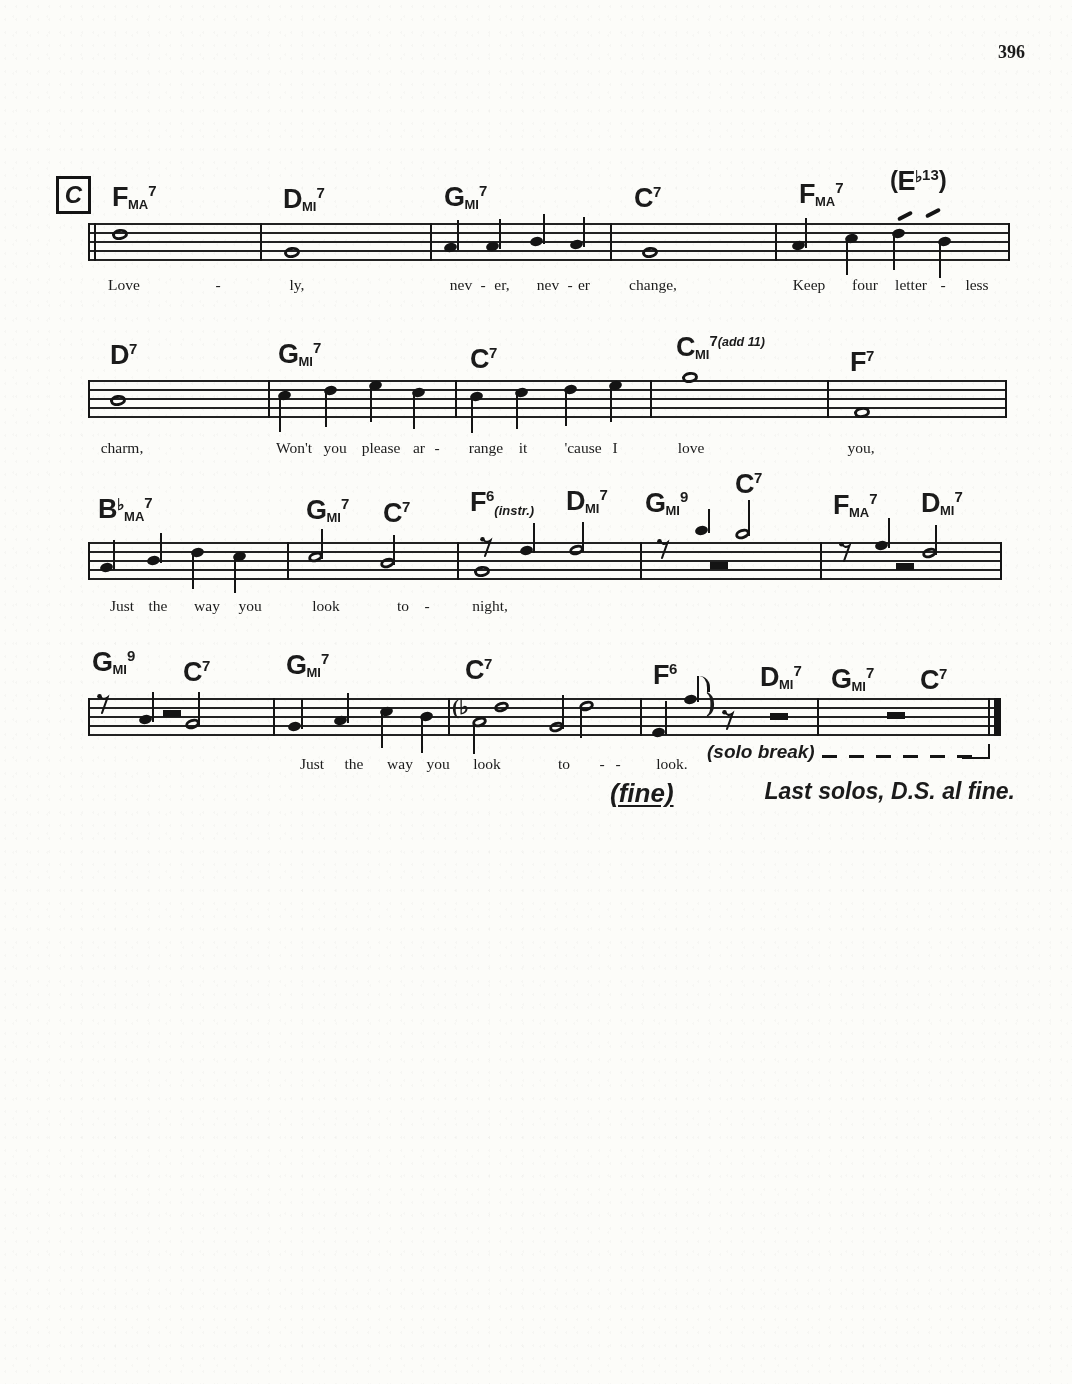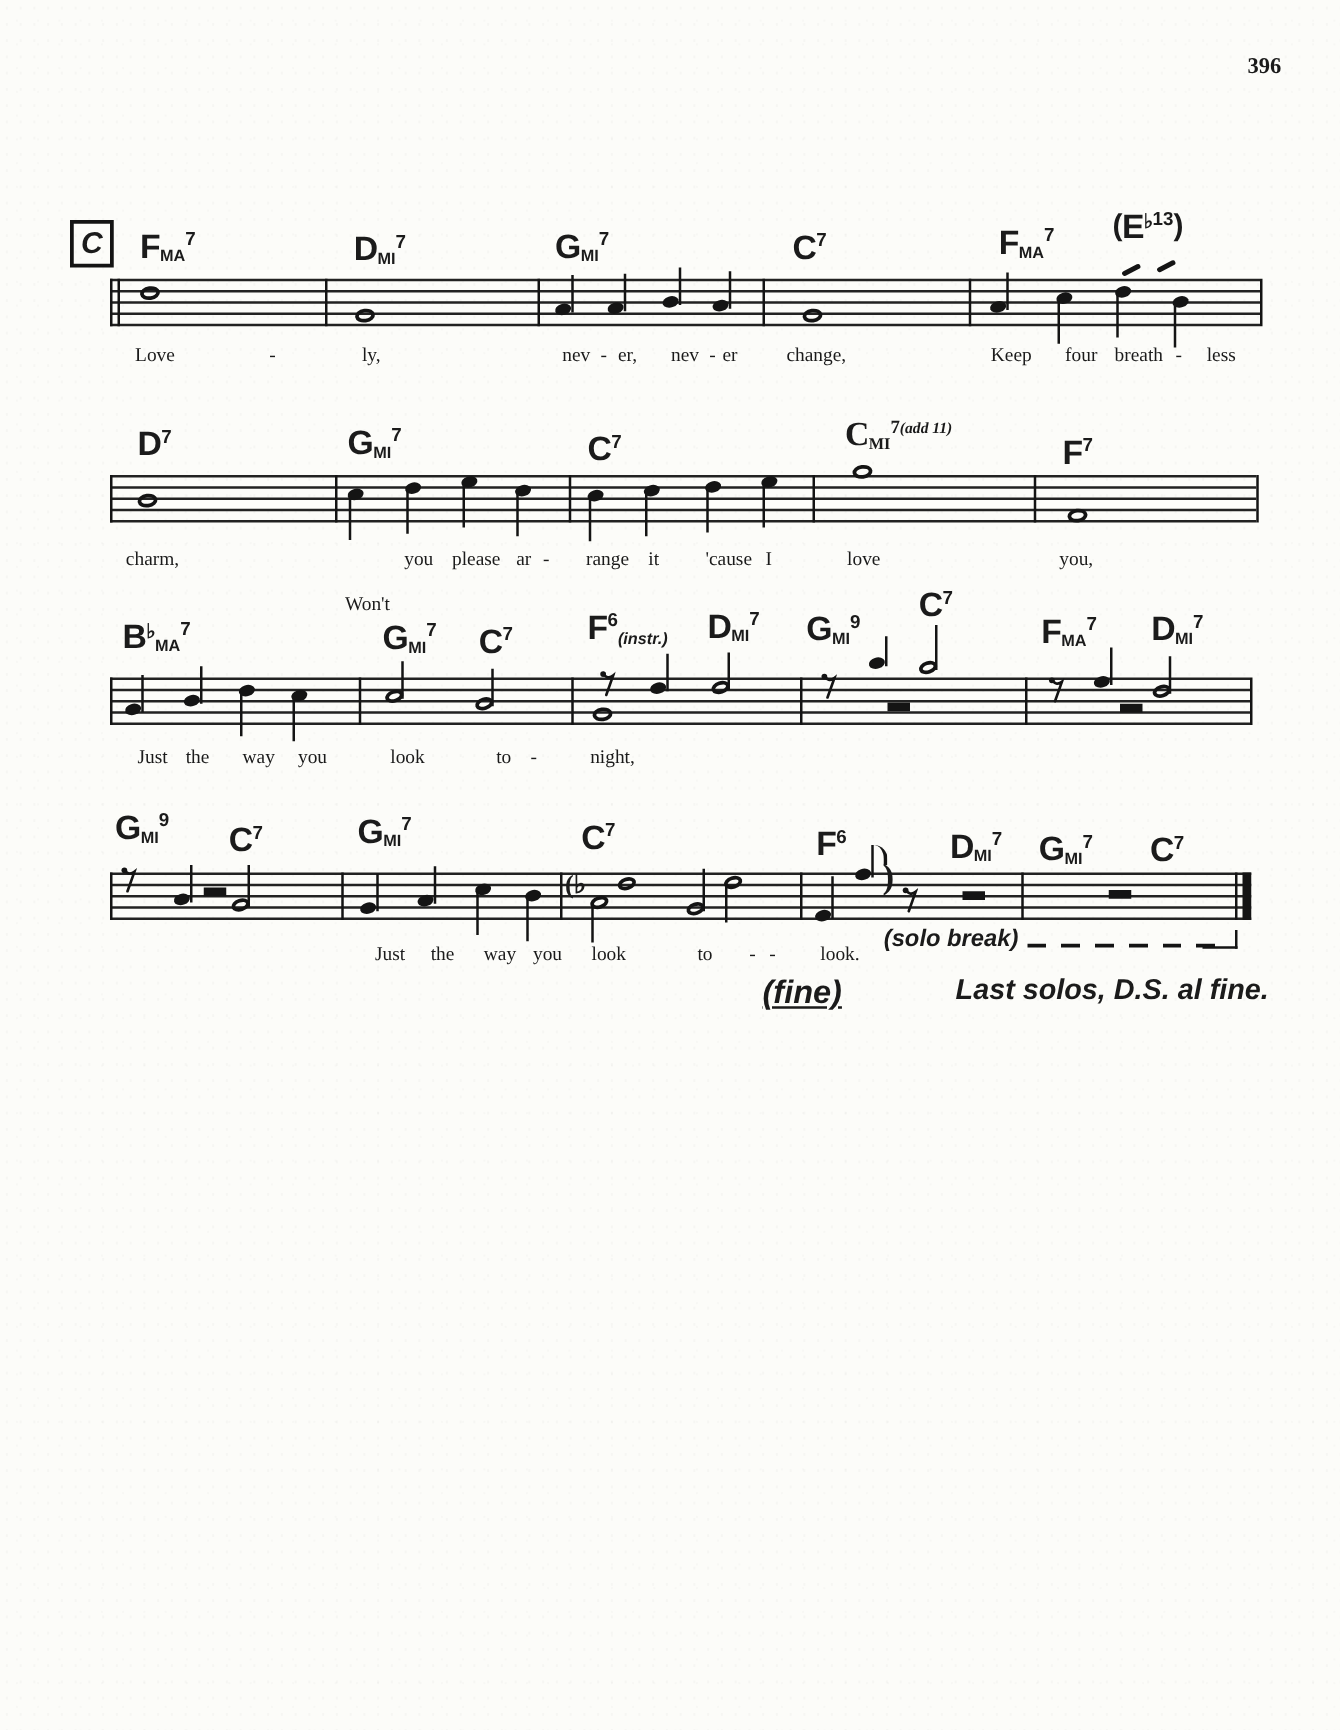--- a/index.html
+++ b/index.html
@@ -109,38 +109,38 @@
       <div class="lyr" style="left: 297px; top: 276px;">ly,</div>
       <div class="lyr" style="left: 461px; top: 276px;">nev</div>
       <div class="lyr" style="left: 483px; top: 276px;">-</div>
       <div class="lyr" style="left: 502px; top: 276px;">er,</div>
       <div class="lyr" style="left: 548px; top: 276px;">nev</div>
       <div class="lyr" style="left: 570px; top: 276px;">-</div>
       <div class="lyr" style="left: 584px; top: 276px;">er</div>
       <div class="lyr" style="left: 653px; top: 276px;">change,</div>
       <div class="lyr" style="left: 809px; top: 276px;">Keep</div>
       <div class="lyr" style="left: 865px; top: 276px;">four</div>
-      <div class="lyr" style="left: 911px; top: 276px;">breath</div>
+      <div class="lyr" style="left: 911px; top: 276px;">letter</div>
       <div class="lyr" style="left: 943px; top: 276px;">-</div>
       <div class="lyr" style="left: 977px; top: 276px;">less</div>
       <div class="sline" style="left: 88px; top: 380px; width: 917px;"></div>
       <div class="sline" style="left: 88px; top: 389px; width: 917px;"></div>
       <div class="sline" style="left: 88px; top: 398px; width: 917px;"></div>
       <div class="sline" style="left: 88px; top: 407px; width: 917px;"></div>
       <div class="sline" style="left: 88px; top: 416px; width: 917px;"></div>
       <div class="barv" style="left: 88px; top: 380px; height: 38px; width: 2.2px;"></div>
       <div class="barv" style="left: 268px; top: 380px; height: 38px; width: 2.2px;"></div>
       <div class="barv" style="left: 455px; top: 380px; height: 38px; width: 2.2px;"></div>
       <div class="barv" style="left: 650px; top: 380px; height: 38px; width: 2.2px;"></div>
       <div class="barv" style="left: 827px; top: 380px; height: 38px; width: 2.2px;"></div>
       <div class="barv" style="left: 1005px; top: 380px; height: 38px; width: 2.2px;"></div>
       <div class="chord" style="left: 110px; top: 342px;"><span class="root">D</span><span class="ext">7</span></div>
       <div class="chord" style="left: 278px; top: 341px;"><span class="root">G</span><span class="qual">MI</span><span class="ext">7</span></div>
       <div class="chord" style="left: 470px; top: 346px;"><span class="root">C</span><span class="ext">7</span></div>
-      <div class="chord" style="left: 676px; top: 334px; font-family: Liberation Serif, serif;"><span class="root">C</span><span class="qual">MI</span><span class="ext">7</span><span class="sfx up">(add 11)</span></div>
+      <div class="chord" style="left: 676px; top: 334px;"><span class="root">C</span><span class="qual">MI</span><span class="ext">7</span><span class="sfx up">(add 11)</span></div>
       <div class="chord" style="left: 850px; top: 349px;"><span class="root">F</span><span class="ext">7</span></div>
       <div class="head open whole" style="left: 110px; top: 395px;"></div>
       <div class="head filled" style="left: 278px; top: 391px;"></div>
       <div class="stem" style="left: 279px; top: 398px; height: 34px;"></div>
       <div class="head filled" style="left: 324px; top: 386px;"></div>
       <div class="stem" style="left: 325px; top: 393px; height: 34px;"></div>
       <div class="head filled" style="left: 369px; top: 381px;"></div>
       <div class="stem" style="left: 370px; top: 388px; height: 34px;"></div>
       <div class="head filled" style="left: 412px; top: 388px;"></div>
       <div class="stem" style="left: 413px; top: 395px; height: 34px;"></div>
@@ -148,21 +148,21 @@
       <div class="stem" style="left: 471px; top: 399px; height: 34px;"></div>
       <div class="head filled" style="left: 515px; top: 388px;"></div>
       <div class="stem" style="left: 516px; top: 395px; height: 34px;"></div>
       <div class="head filled" style="left: 564px; top: 385px;"></div>
       <div class="stem" style="left: 565px; top: 392px; height: 34px;"></div>
       <div class="head filled" style="left: 609px; top: 381px;"></div>
       <div class="stem" style="left: 610px; top: 388px; height: 34px;"></div>
       <div class="head open whole" style="left: 682px; top: 372px;"></div>
       <div class="head open whole" style="left: 854px; top: 407px;"></div>
       <div class="lyr" style="left: 122px; top: 439px;">charm,</div>
-      <div class="lyr" style="left: 294px; top: 439px; margin-top: 36px;">Won't</div>
+      <div class="lyr" style="left: 294px; top: 439px;">Won't</div>
       <div class="lyr" style="left: 335px; top: 439px;">you</div>
       <div class="lyr" style="left: 381px; top: 439px;">please</div>
       <div class="lyr" style="left: 419px; top: 439px;">ar</div>
       <div class="lyr" style="left: 437px; top: 439px;">-</div>
       <div class="lyr" style="left: 486px; top: 439px;">range</div>
       <div class="lyr" style="left: 523px; top: 439px;">it</div>
       <div class="lyr" style="left: 583px; top: 439px;">'cause</div>
       <div class="lyr" style="left: 615px; top: 439px;">I</div>
       <div class="lyr" style="left: 691px; top: 439px;">love</div>
       <div class="lyr" style="left: 861px; top: 439px;">you,</div>

